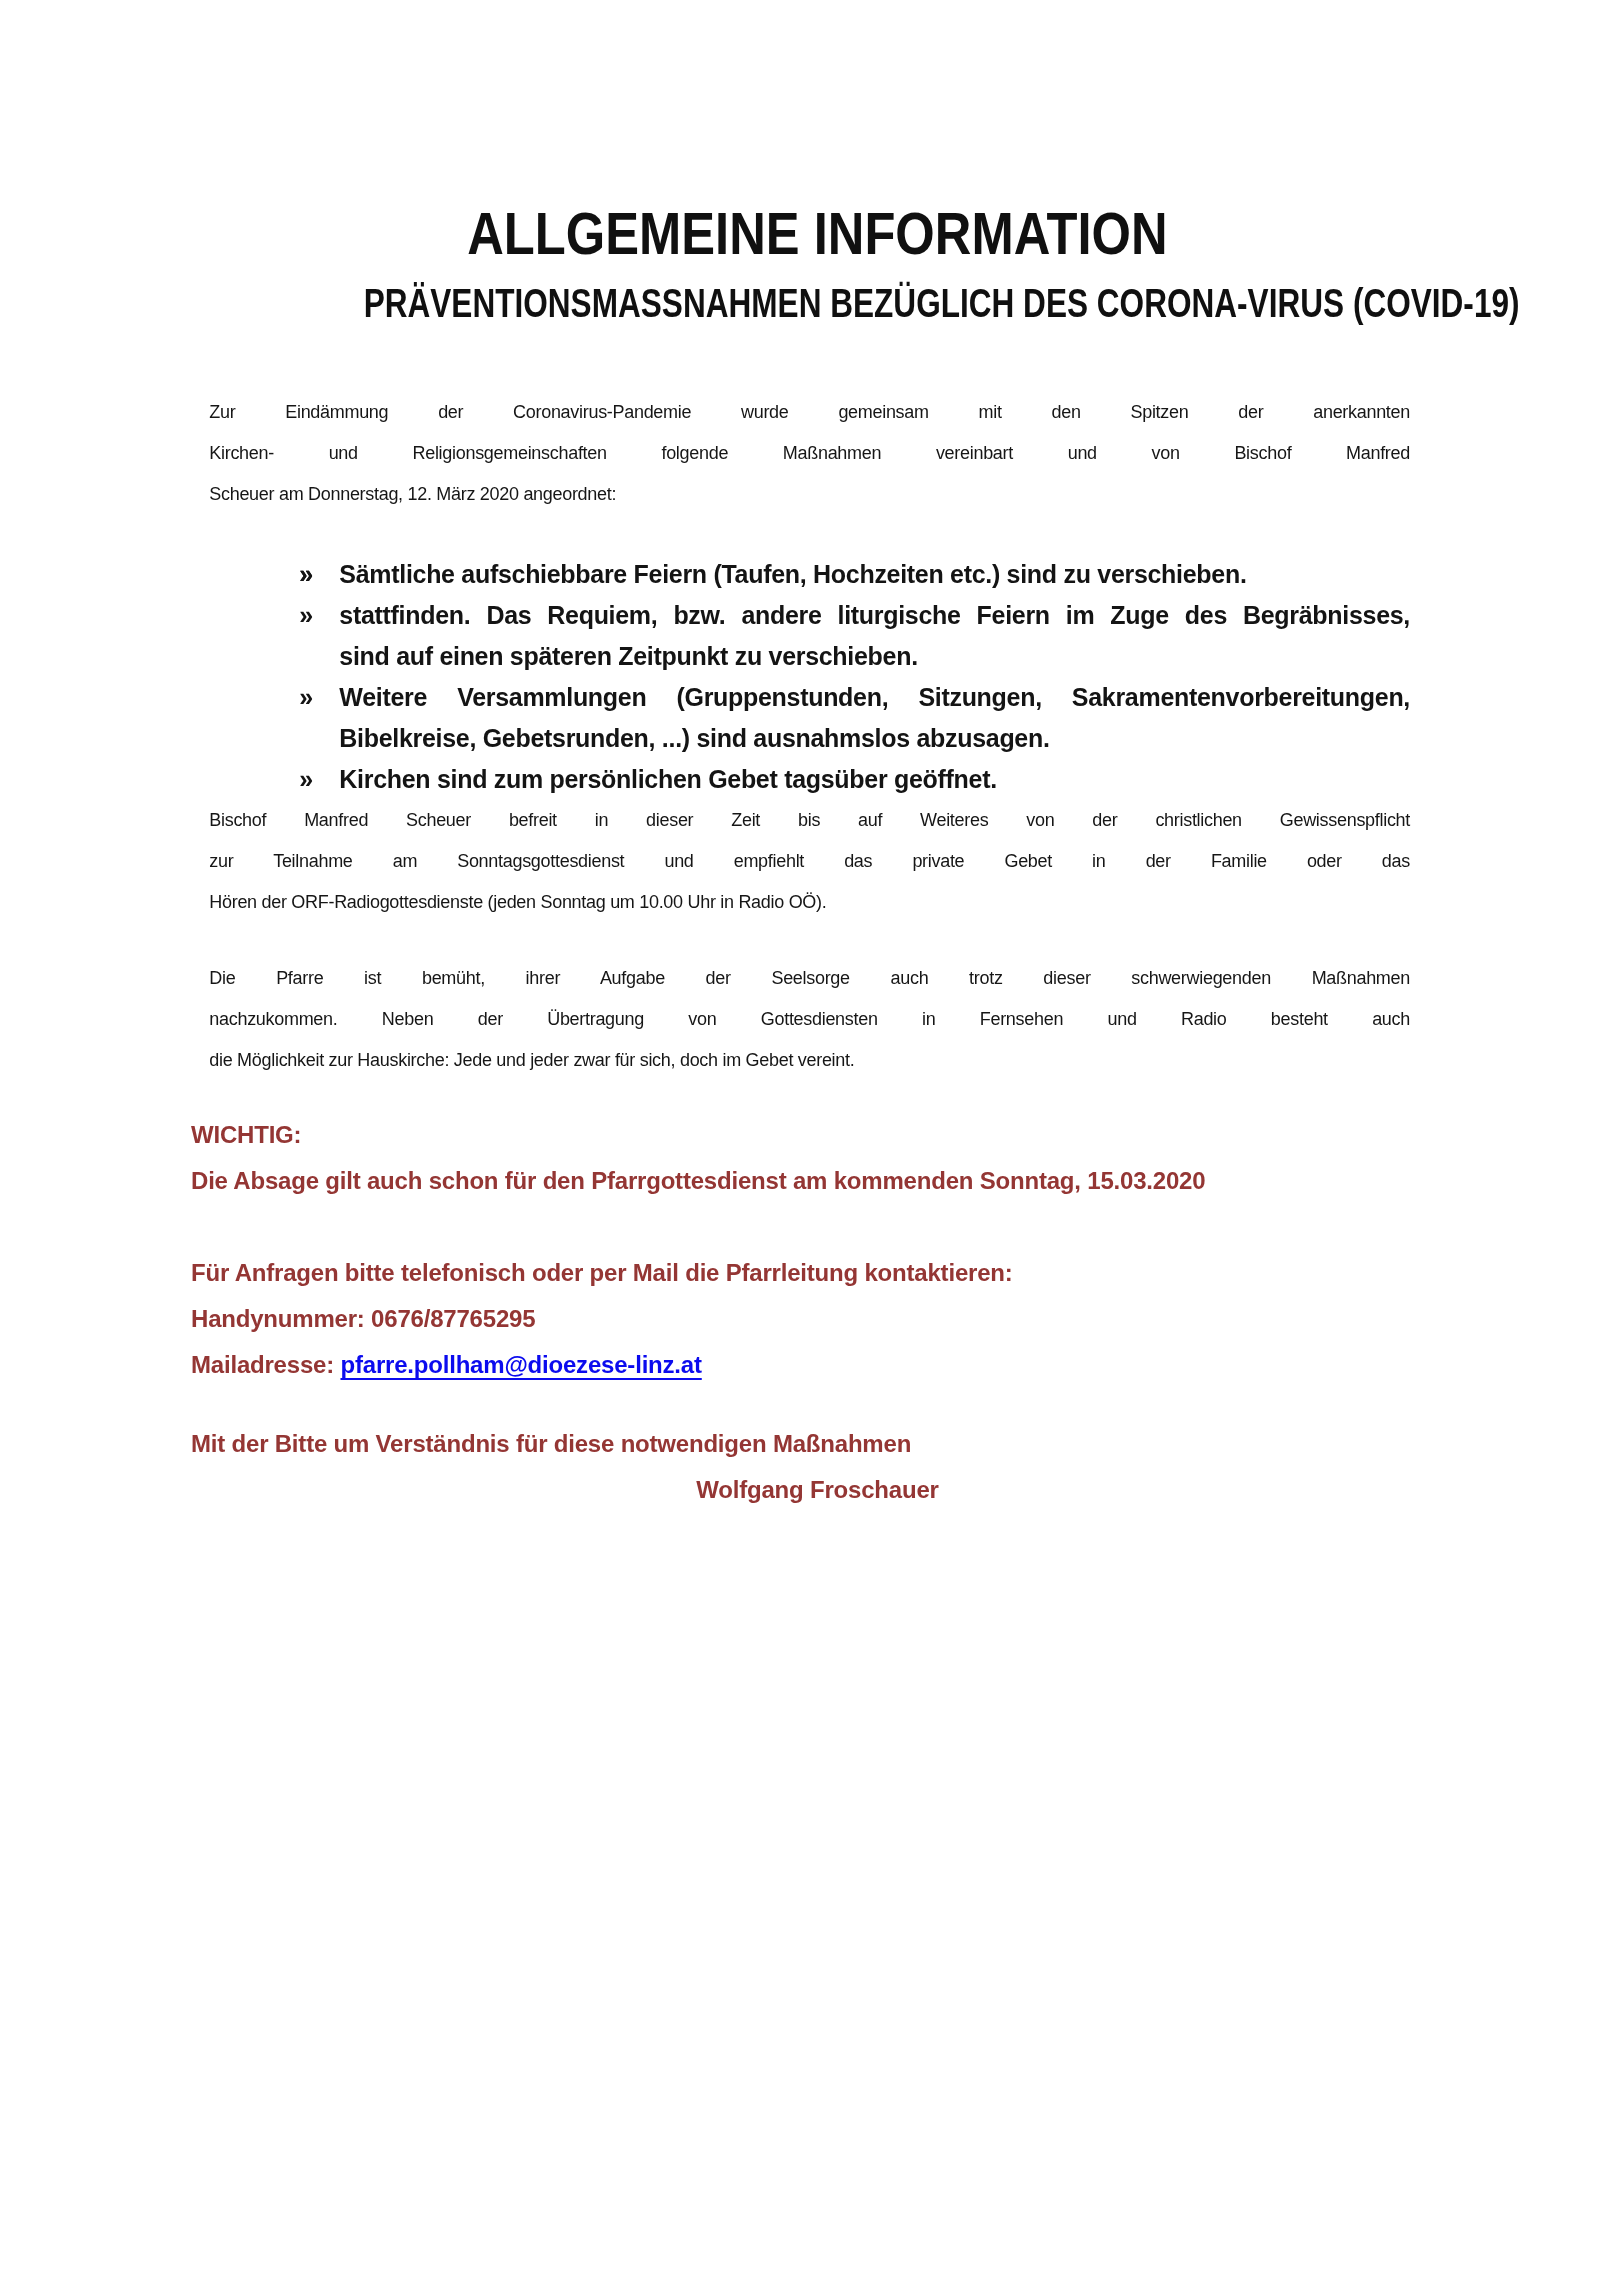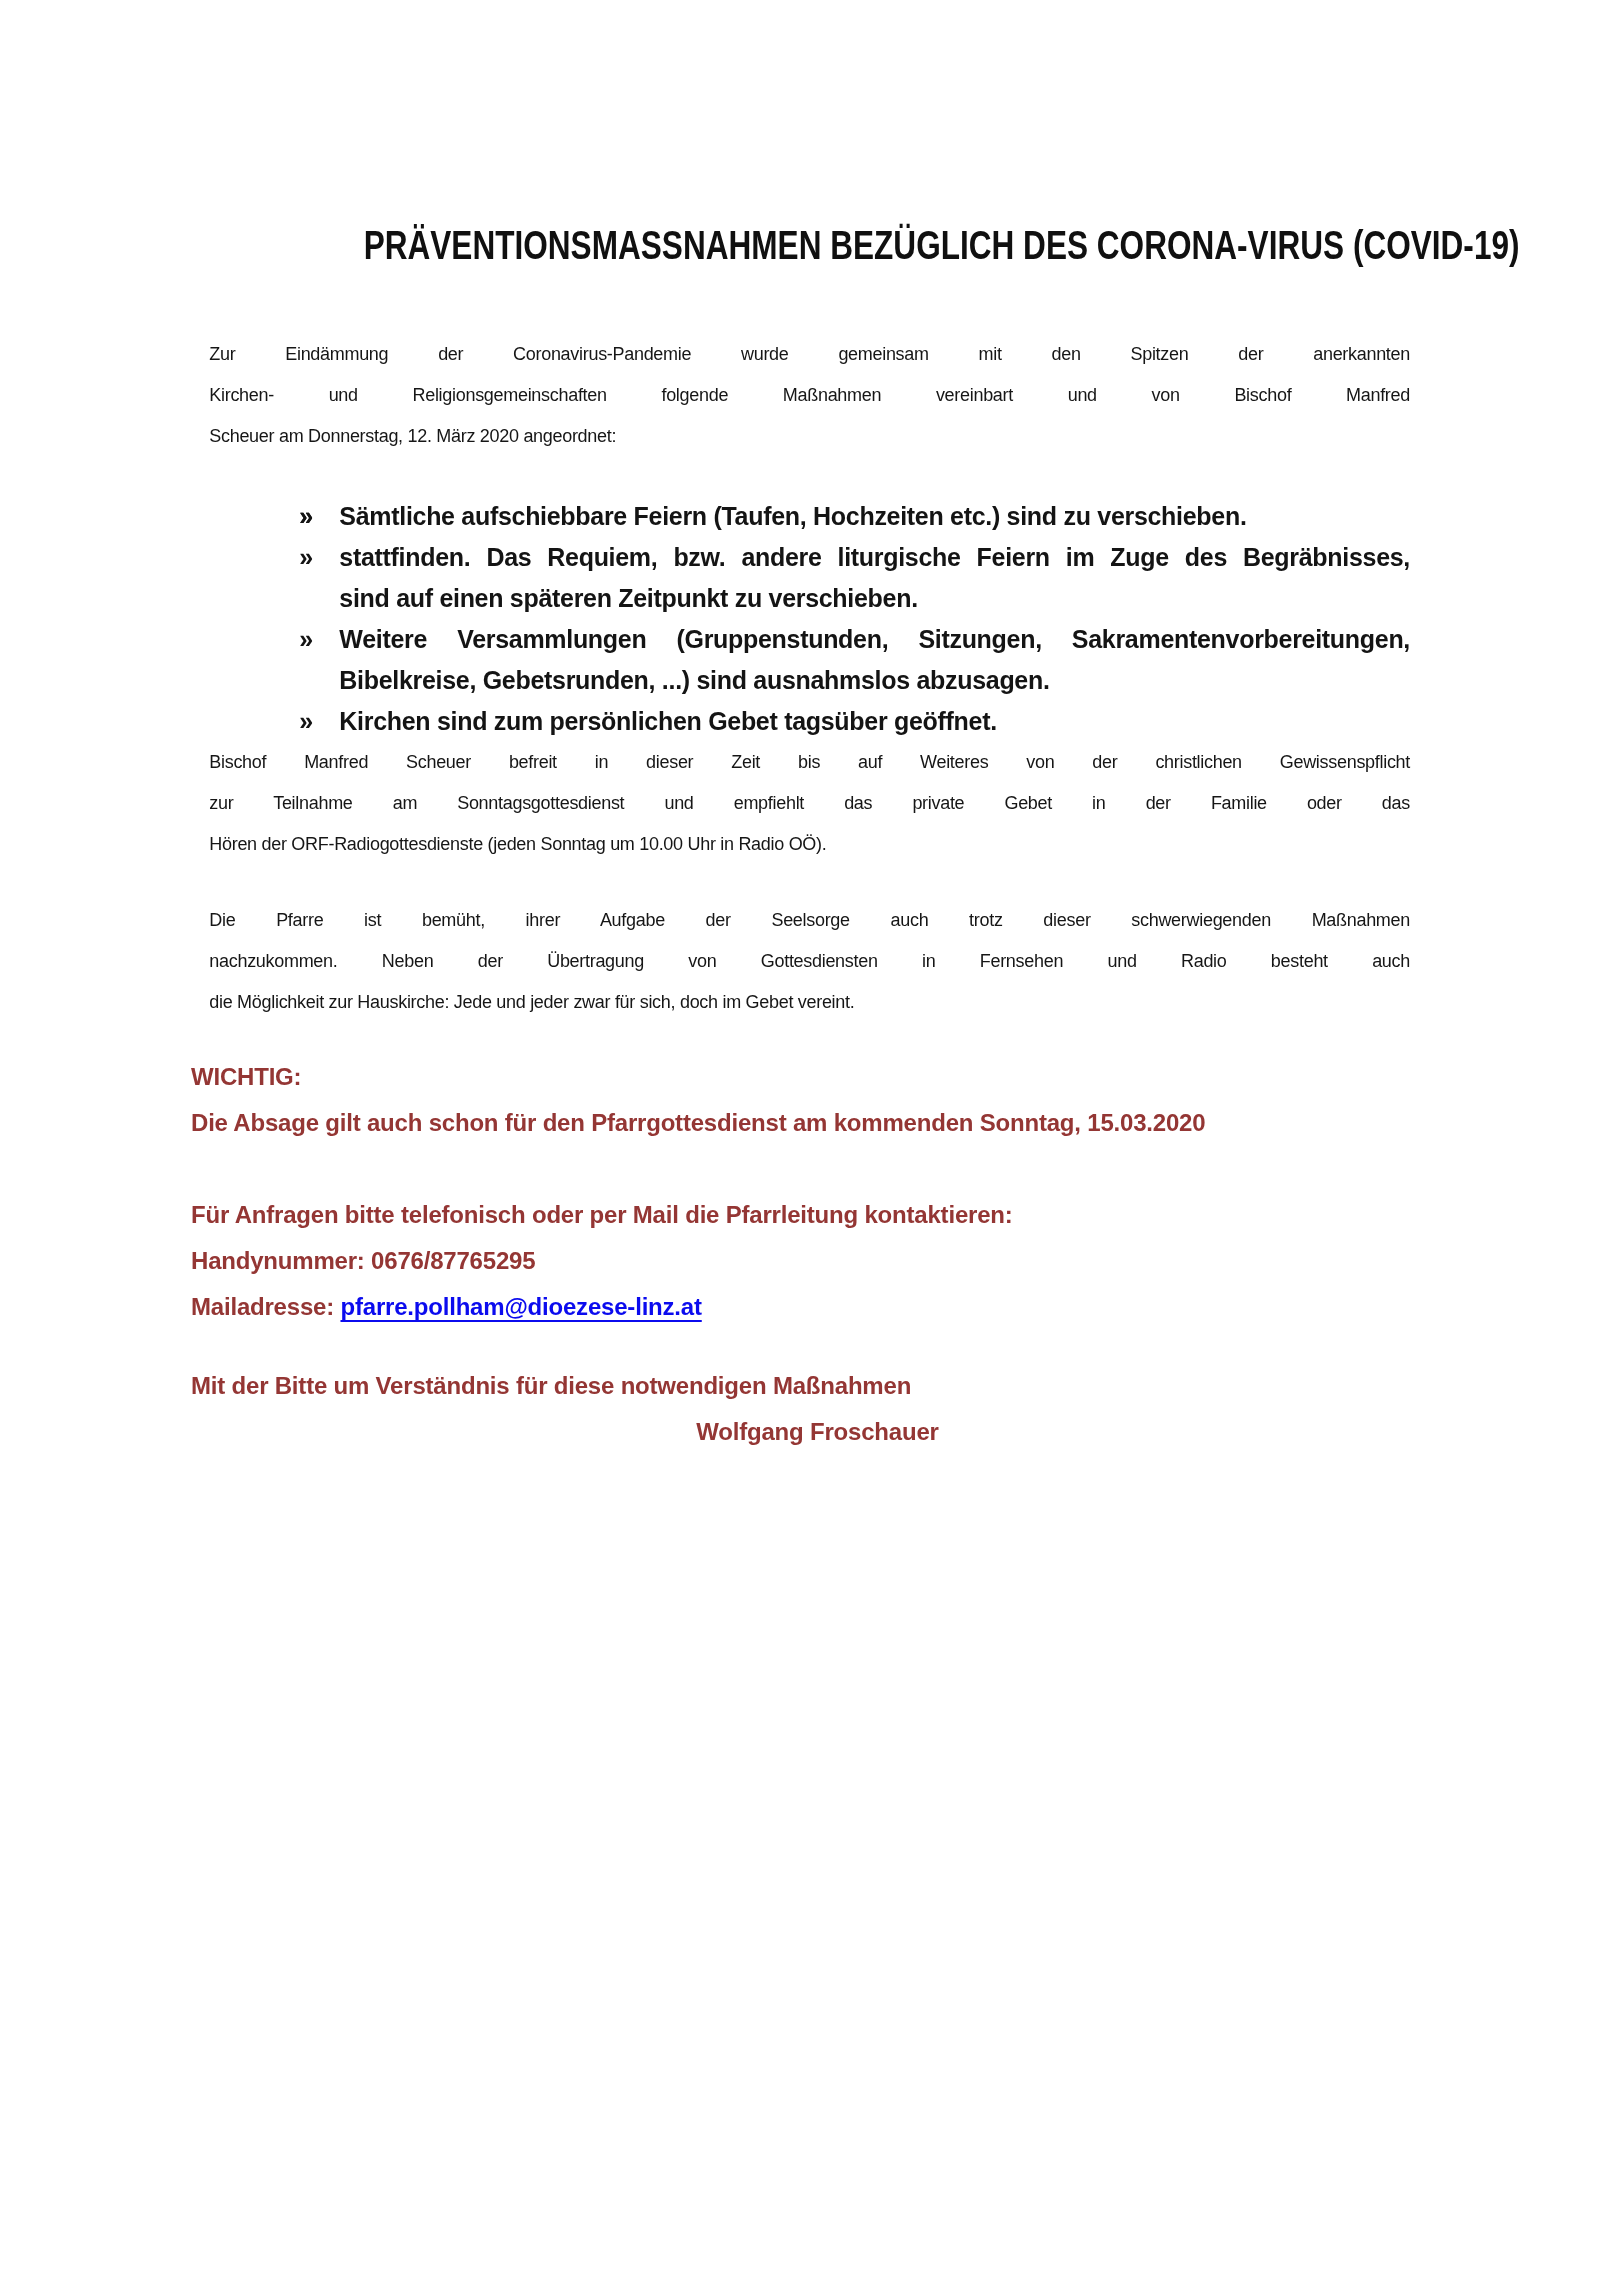--- a/index.html
+++ b/index.html
@@ -22,21 +22,21 @@
   
   .title-wrap   { text-align: center; line-height: 65px; height: 65px; white-space: nowrap; }
   .title-wrap span {
     display: inline-block;
     font-size: 60px;
     font-weight: bold;
     transform: scaleX(0.845);
     transform-origin: 50% 50%;
     color: #101010;
   }
-  .subtitle-wrap { text-align: center; line-height: 46px; height: 46px; margin-top: 21px; white-space: nowrap; }
+  .subtitle-wrap { text-align: center; line-height: 46px; height: 46px; margin-top: 14px; white-space: nowrap; }
   .subtitle-wrap span {
     display: inline-block;
     font-size: 41px;
     font-weight: bold;
     transform: scaleX(0.77);
     transform-origin: 50% 50%;
     color: #101010;
   }
   
   .body-text {
@@ -84,20 +84,23 @@
     text-underline-offset: 4.6px;
     font-weight: bold;
   }
 </style>
 </head>
 <body>
 
 <div class="page">
   <div class="content">
 
+    <div class="title-wrap">
+      <span>ALLGEMEINE INFORMATION</span>
+    </div>
 
     <div class="subtitle-wrap">
       <span>PRÄVENTIONSMASSNAHMEN BEZÜGLICH DES CORONA-VIRUS (COVID-19)</span>
     </div>
 
     <div class="body-text p-intro">
         <div class="tline just">Zur Eindämmung der Coronavirus-Pandemie wurde gemeinsam mit den Spitzen der anerkannten</div>
         <div class="tline just">Kirchen- und Religionsgemeinschaften folgende Maßnahmen vereinbart und von Bischof Manfred</div>
         <div class="tline">Scheuer am Donnerstag, 12. März 2020 angeordnet:</div>
       </div>

